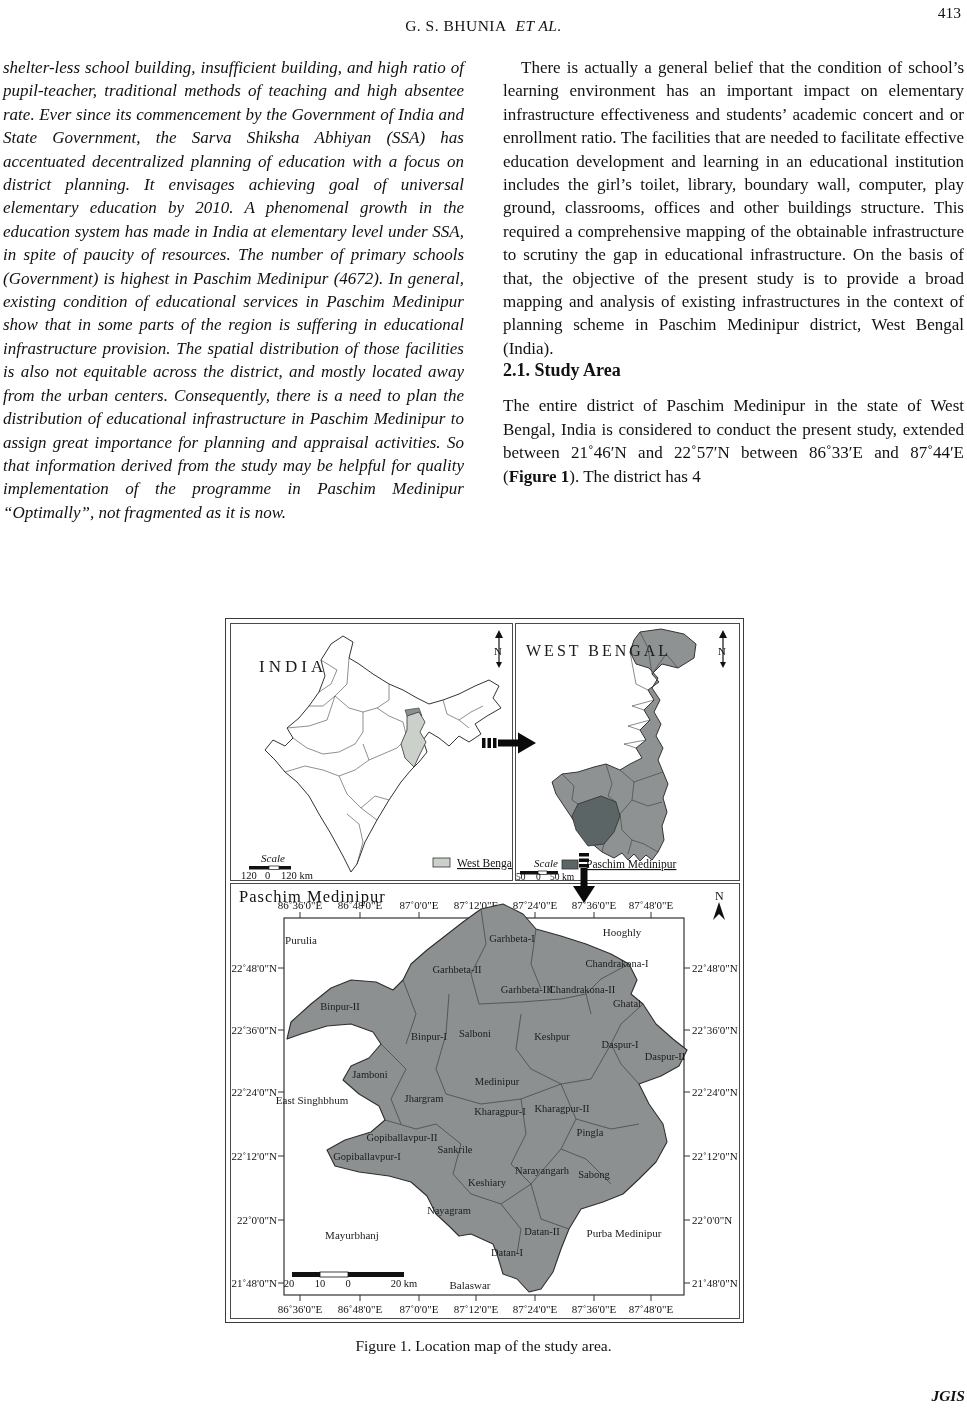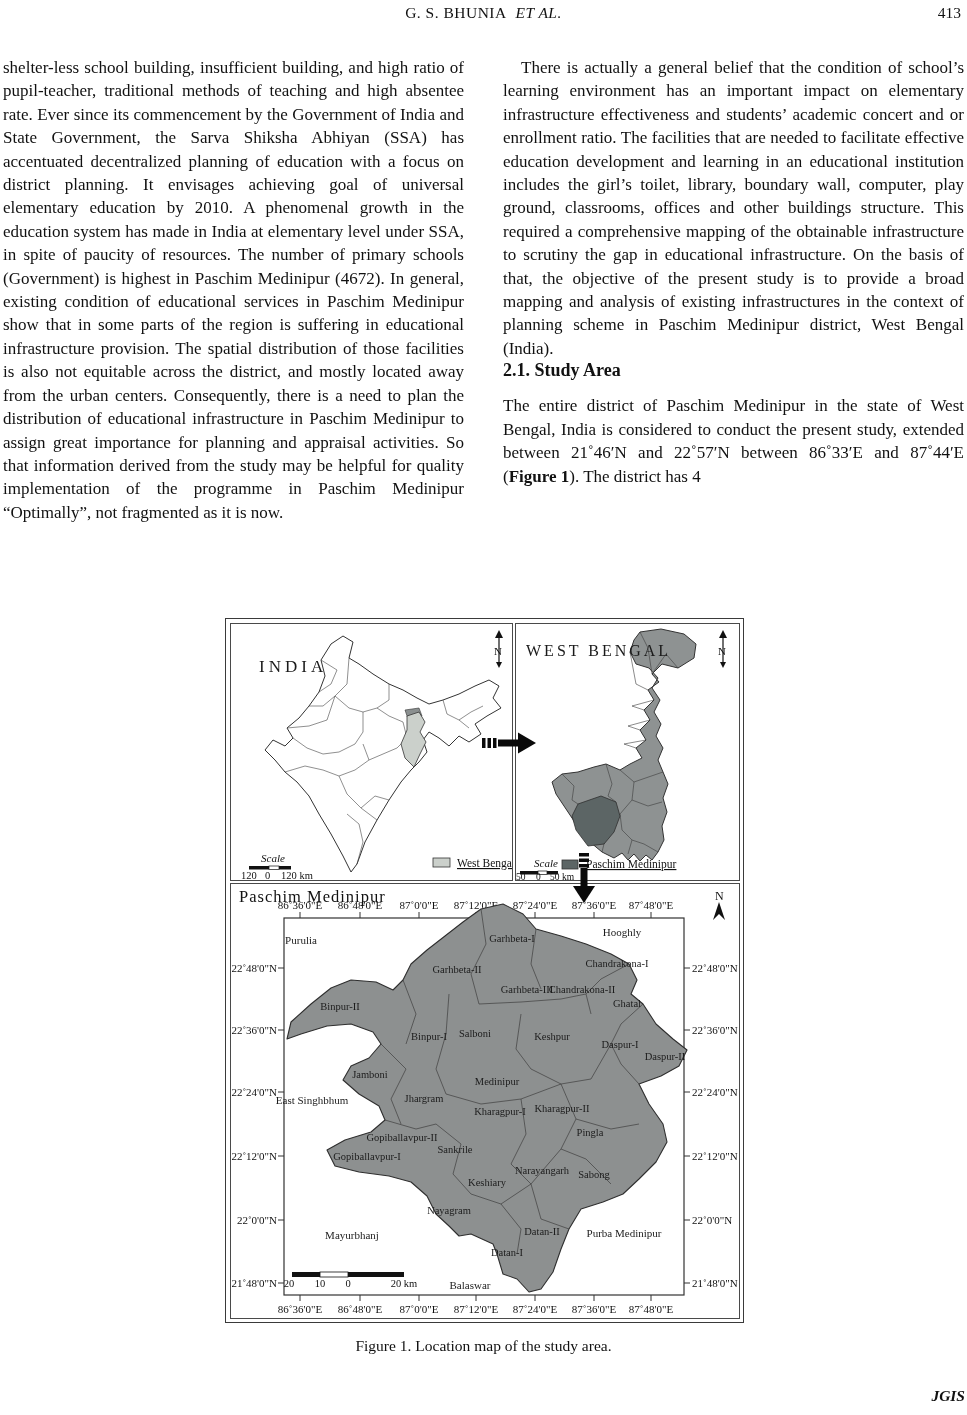--- a/index.html
+++ b/index.html
@@ -4,27 +4,27 @@
 <style>
   html,body{margin:0;padding:0;background:#ffffff;}
   body{
     width:967px;height:1415px;position:relative;
     font-family:"Liberation Serif", serif;
     color:#111;overflow:hidden;
   }
   
   .page-header{position:absolute;top:4px;left:0;width:967px;height:26px;}
   .running-title{position:absolute;left:0;width:967px;text-align:center;
-    font-size:15.5px;letter-spacing:.5px;}
+    font-size:15.5px;letter-spacing:.5px;margin-top:13px;}
   .running-title .etal{font-style:italic;}
   .page-number{position:absolute;right:6px;top:0;font-size:15.5px;}
   
   .col{position:absolute;top:56px;width:461px;font-size:17px;line-height:23.4px;
     text-align:justify;}
-  .col-left{left:3px;}
+  .col-left{left:3px;font-style:italic;}
   .col-right{left:503px;}
   .col p{margin:0;}
   .indent-first{text-indent:18px;}
   h2.sec{font-size:21px;margin:19px 0 9px 0;line-height:24px;}
   h3.subsec{font-size:18px;margin:0 0 13px 0;line-height:21px;}
   
   .figure-box{position:absolute;left:225px;top:618px;width:517px;height:703px;
     border:1.5px solid #3a3a3a;background:#fff;}
   .panel{position:absolute;border:1px solid #4a4a4a;background:#fff;}
   .panel-india{left:4px;top:4px;width:281px;height:256px;}

